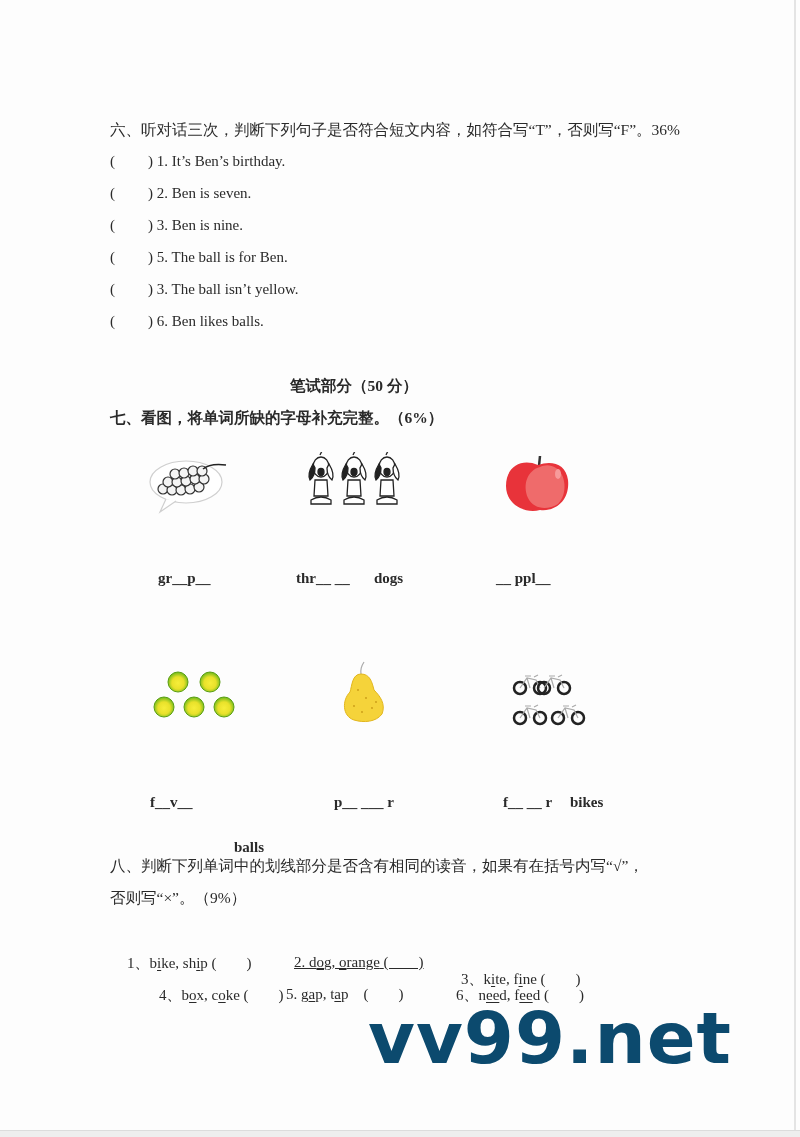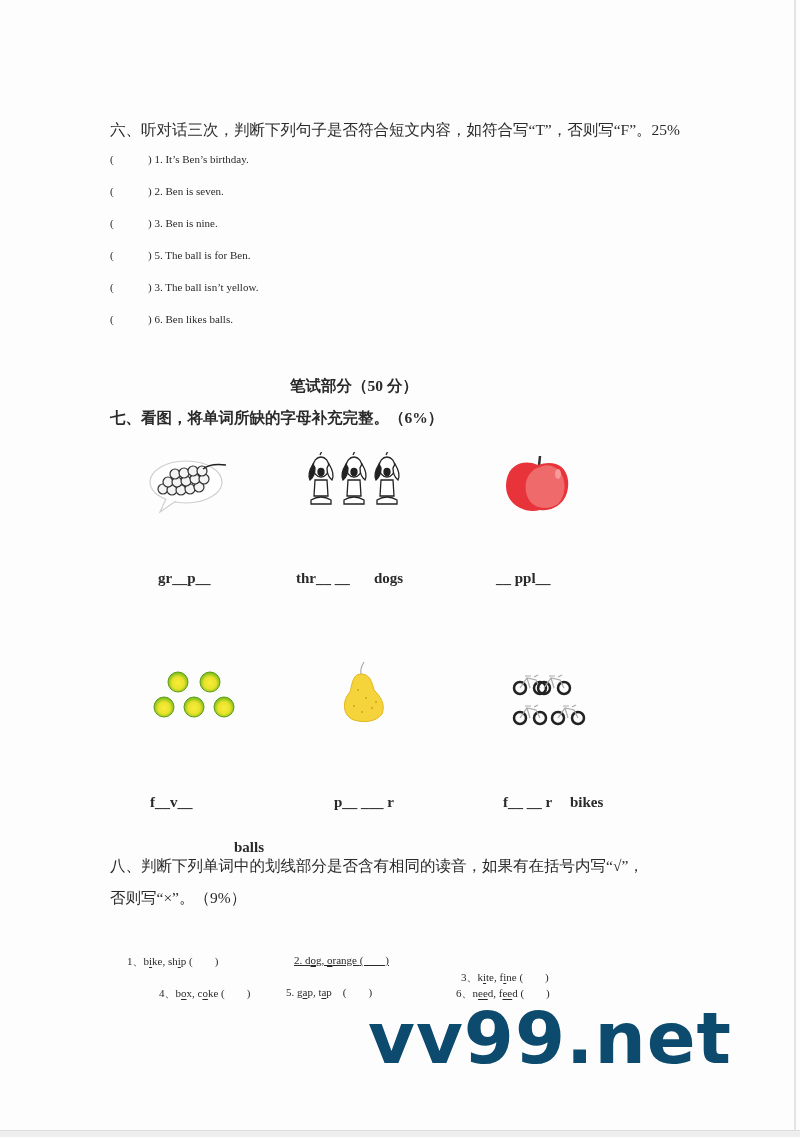--- a/index.html
+++ b/index.html
@@ -7,38 +7,38 @@
     width:800px; height:1137px; position:relative; overflow:hidden;
     background:#fdfdfd;
     font-family:"Liberation Serif","DejaVu Serif",serif;
     color:#2a2a2a;
   }
   .page-edge-right { position:absolute; left:794px; top:0; width:2px; height:1131px; background:#e4e4e4; }
   .page-edge-bottom { position:absolute; left:0; top:1130px; width:800px; height:7px; background:#eeeeee; border-top:1px solid #dcdcdc; }
   .abs { position:absolute; white-space:nowrap; }
   .heading { font-size:15.5px; }
   .bold { font-weight:bold; }
-  .q-row { font-size:11px; }
+  .q-row { font-size:15px; }
   .paren-open { display:inline-block; width:38px; }
   .word-label { font-size:15px;font-weight:bold; }
   .u { text-decoration:underline; text-underline-offset:2px; }
   .watermark {
     position:absolute; left:368px; top:996px;
     font-family:"DejaVu Sans","Liberation Sans",sans-serif; font-weight:bold;
     font-size:72px; color:#0c4a6e; letter-spacing:1px;
   }
   .pic { position:absolute; }
 </style>
 </head>
 <body>
 
 <div class="page-edge-right"></div>
 <div class="page-edge-bottom"></div>
 
-<div class="abs heading" style="left:110px; top:120px;">六、听对话三次，判断下列句子是否符合短文内容，如符合写“T”，否则写“F”。25%</div>
+<div class="abs heading" style="left:110px; top:120px;">六、听对话三次，判断下列句子是否符合短文内容，如符合写“T”，否则写“F”。36%</div>
 
 <div class="abs q-row" style="left:110px; top:153px;">
   <span class="paren-open">(</span><span>) 1. It’s Ben’s birthday.</span>
 </div>
 <div class="abs q-row" style="left:110px; top:185px;">
   <span class="paren-open">(</span><span>) 2. Ben is seven.</span>
 </div>
 <div class="abs q-row" style="left:110px; top:217px;">
   <span class="paren-open">(</span><span>) 3. Ben is nine.</span>
 </div>

